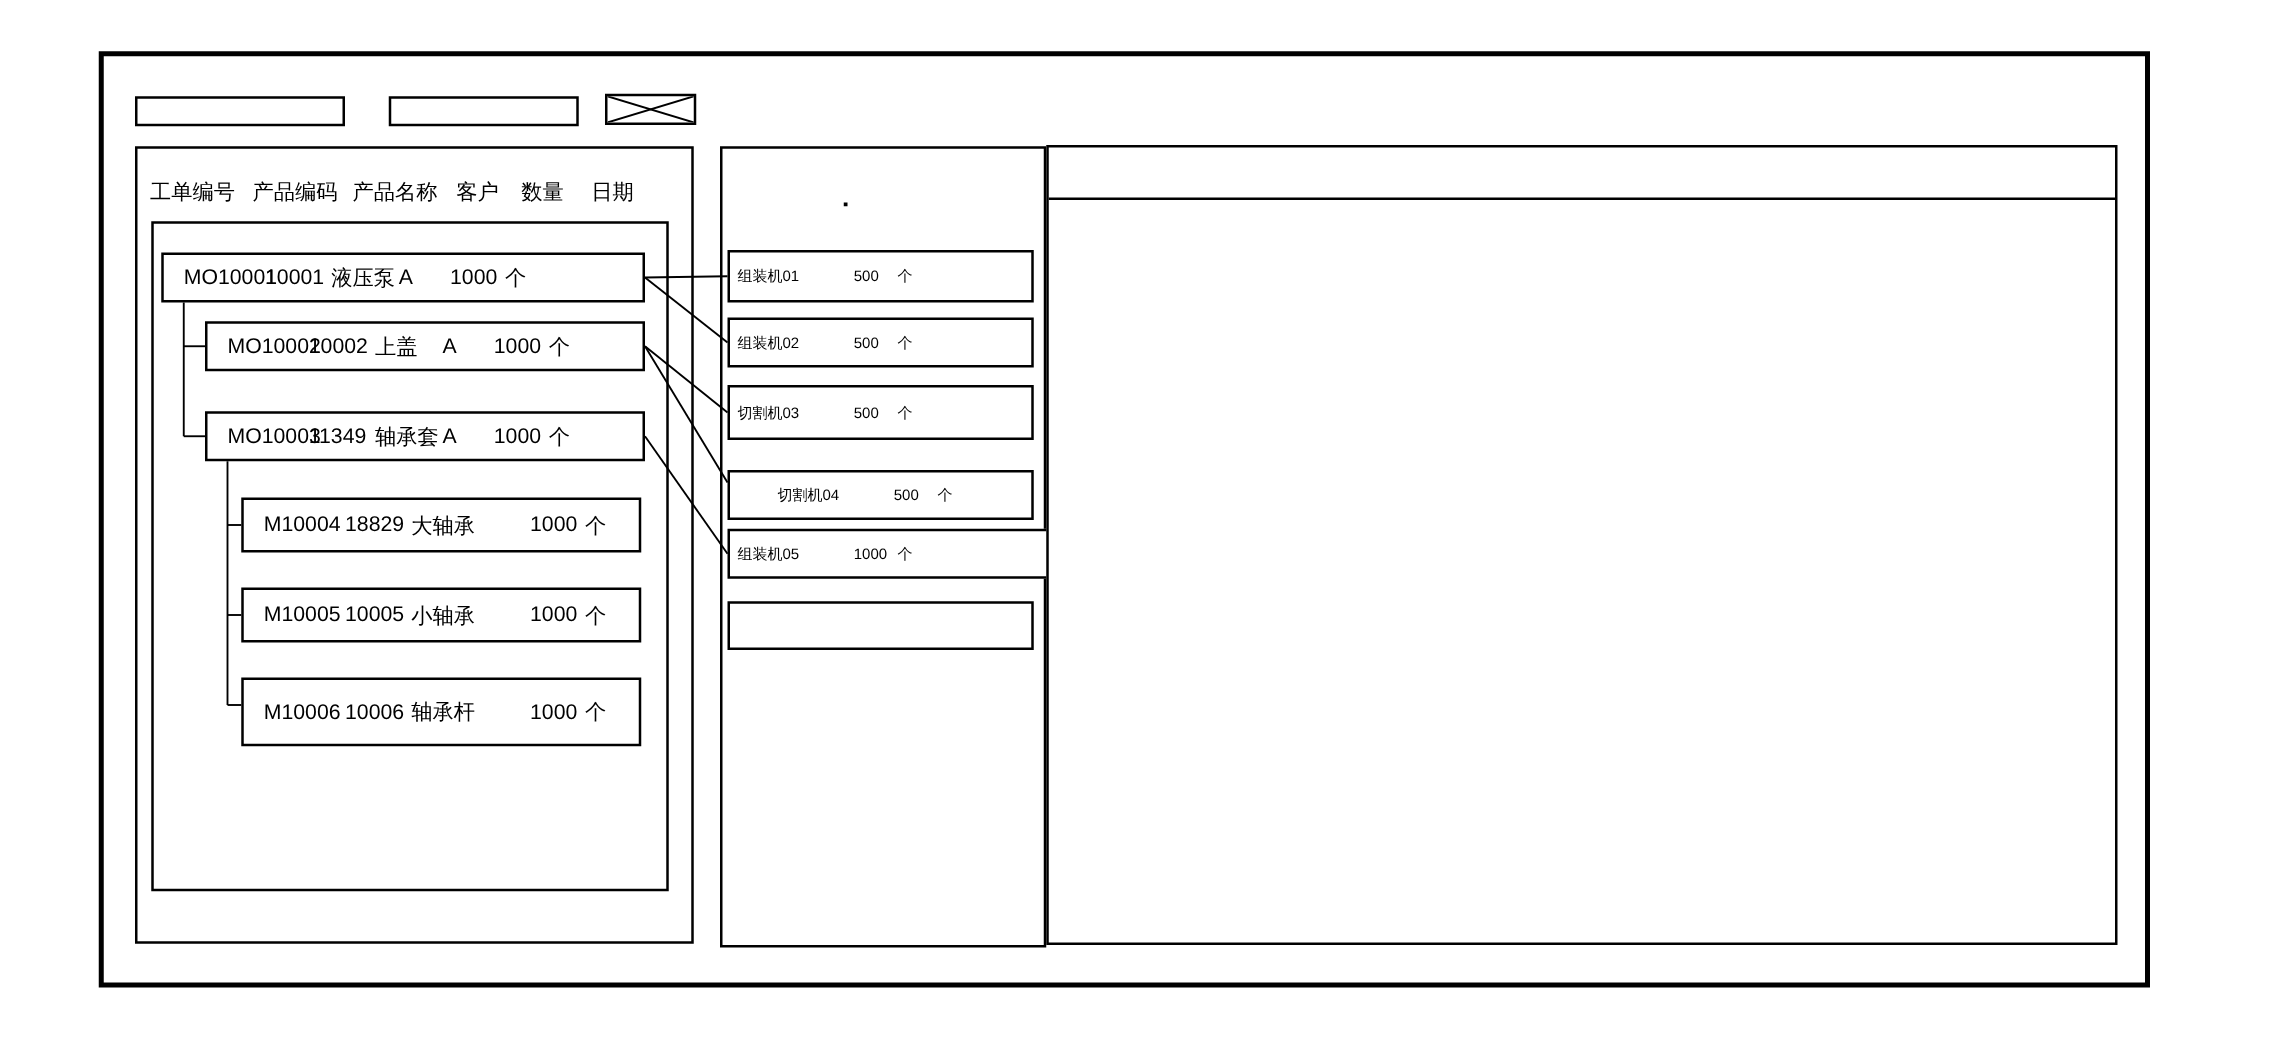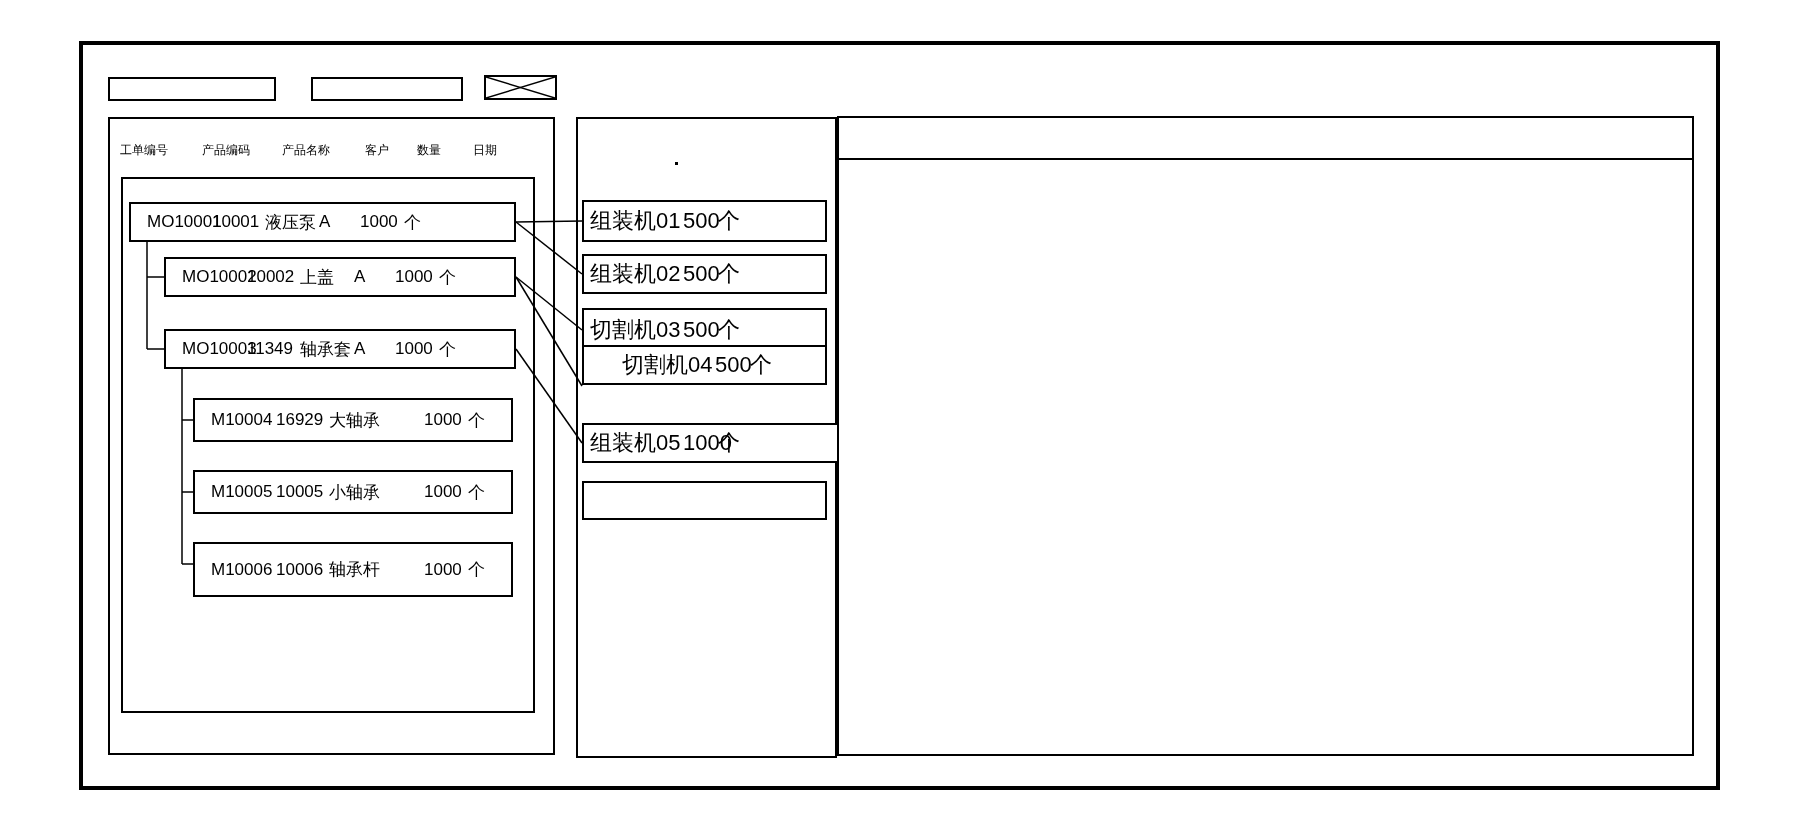--- a/index.html
+++ b/index.html
@@ -14,42 +14,42 @@
   .close-box{left:484px;top:75px;width:73px;height:25px;border:2px solid #000;background:#fff;padding:0;cursor:pointer;}
   .close-box svg{display:block;width:100%;height:100%;}
 
   .panel-left{left:108px;top:117px;width:447px;height:638px;border:2px solid #000;background:#fff;}
   .panel-mid{left:576px;top:117px;width:261px;height:641px;border:2px solid #000;background:#fff;}
   .panel-right{left:837px;top:116px;width:857px;height:640px;border:2px solid #000;background:#fff;}
   .panel-right-header{position:absolute;left:0;top:0;width:100%;height:42px;border-bottom:2px solid #000;box-sizing:border-box;}
 
   .tree-container{left:121px;top:177px;width:414px;height:536px;border:2px solid #000;background:#fff;}
 
-  .col-headers{left:120px;top:142px;width:420px;height:20px;font-size:12px;}
+  .col-headers{left:120px;top:142px;width:420px;height:20px;font-size:17px;}
   .col-headers span{position:absolute;top:0;white-space:nowrap;}
   .h0{left:0;} .h1{left:82px;} .h2{left:162px;} .h3{left:245px;} .h4{left:297px;} .h5{left:353px;}
 
   .wo-row{display:flex;align-items:center;border:2px solid #000;background:#fff;
           font-size:17px;padding-left:16px;white-space:nowrap;cursor:pointer;}
   .wo-row span{display:inline-block;}
   .c-order{width:65px;} .c-pcode{width:53px;} .c-name{width:54px;} .c-cust{width:41px;} .c-qty{width:44px;}
   .wo-0{left:129px;top:202px;width:387px;height:40px;}
   .wo-1{left:164px;top:257px;width:352px;height:40px;}
   .wo-2{left:164px;top:329px;width:352px;height:40px;}
   .wo-3{left:193px;top:398px;width:320px;height:44px;}
   .wo-4{left:193px;top:470px;width:320px;height:44px;}
   .wo-5{left:193px;top:542px;width:320px;height:55px;}
 
   .mc-row{display:flex;align-items:center;border:2px solid #000;background:#fff;
-          font-size:22px;padding-left:6px;white-space:nowrap;cursor:pointer;}
+          font-size:12px;padding-left:6px;white-space:nowrap;cursor:pointer;}
   .m-name{width:93px;display:inline-block;} .m-qty{width:35px;display:inline-block;}
   .mc-0{left:582px;top:200px;width:245px;height:42px;}
   .mc-1{left:582px;top:254px;width:245px;height:40px;}
   .mc-2{left:582px;top:308px;width:245px;height:44px;}
-  .mc-3{left:582px;top:345px;width:245px;height:40px;padding-left:38px;}
+  .mc-3{left:582px;top:376px;width:245px;height:40px;padding-left:38px;}
   .mc-4{left:582px;top:423px;width:263px;height:40px;}
   .mc-5{left:582px;top:481px;width:245px;height:39px;}
 
   .dot-mark{left:675px;top:162px;width:3px;height:3px;background:#000;}
 
   #wires{position:absolute;left:0;top:0;width:1819px;height:833px;pointer-events:none;}
 </style>
 </head>
 <body>
 
@@ -98,21 +98,21 @@
   <div class="abs wo-row wo-2">
     <span class="c-order">MO10003</span>
     <span class="c-pcode">11349</span>
     <span class="c-name">轴承套</span>
     <span class="c-cust">A</span>
     <span class="c-qty">1000</span>
     <span class="c-unit">个</span>
   </div>
   <div class="abs wo-row wo-3">
     <span class="c-order">M10004</span>
-    <span class="c-pcode">16929</span>
+    <span class="c-pcode">18829</span>
     <span class="c-name">大轴承</span>
     <span class="c-cust"></span>
     <span class="c-qty">1000</span>
     <span class="c-unit">个</span>
   </div>
   <div class="abs wo-row wo-4">
     <span class="c-order">M10005</span>
     <span class="c-pcode">10005</span>
     <span class="c-name">小轴承</span>
     <span class="c-cust"></span>

